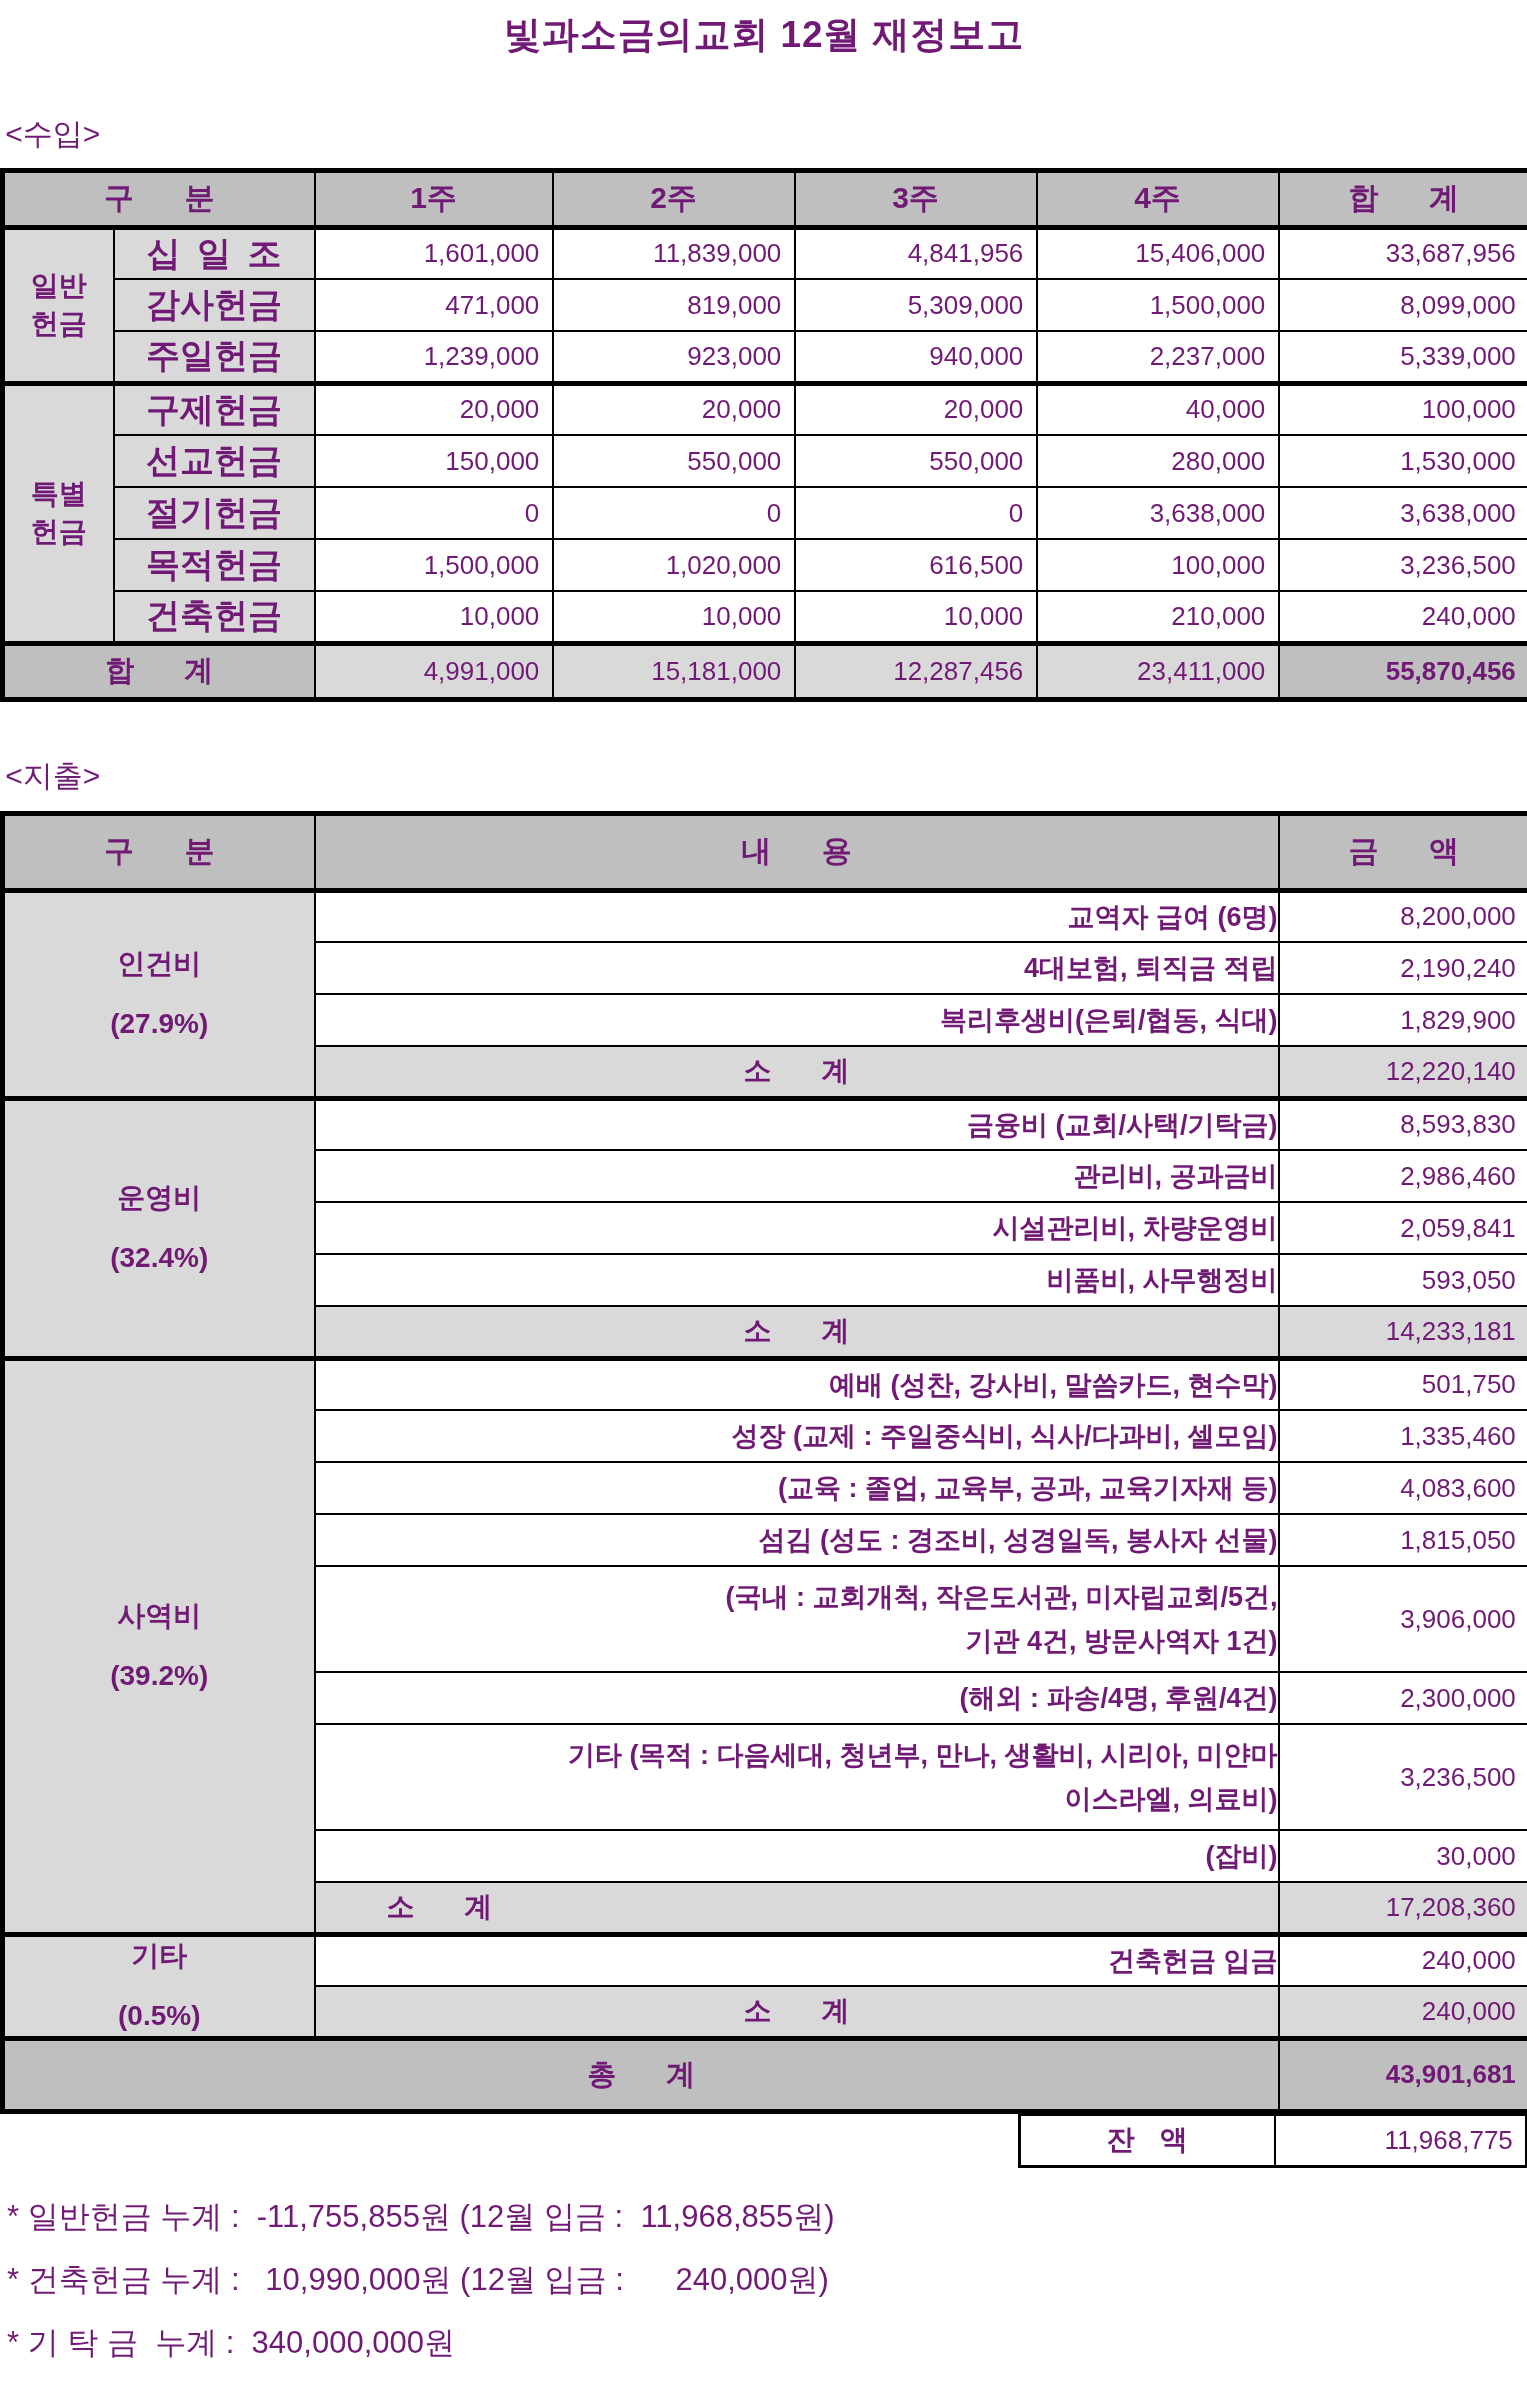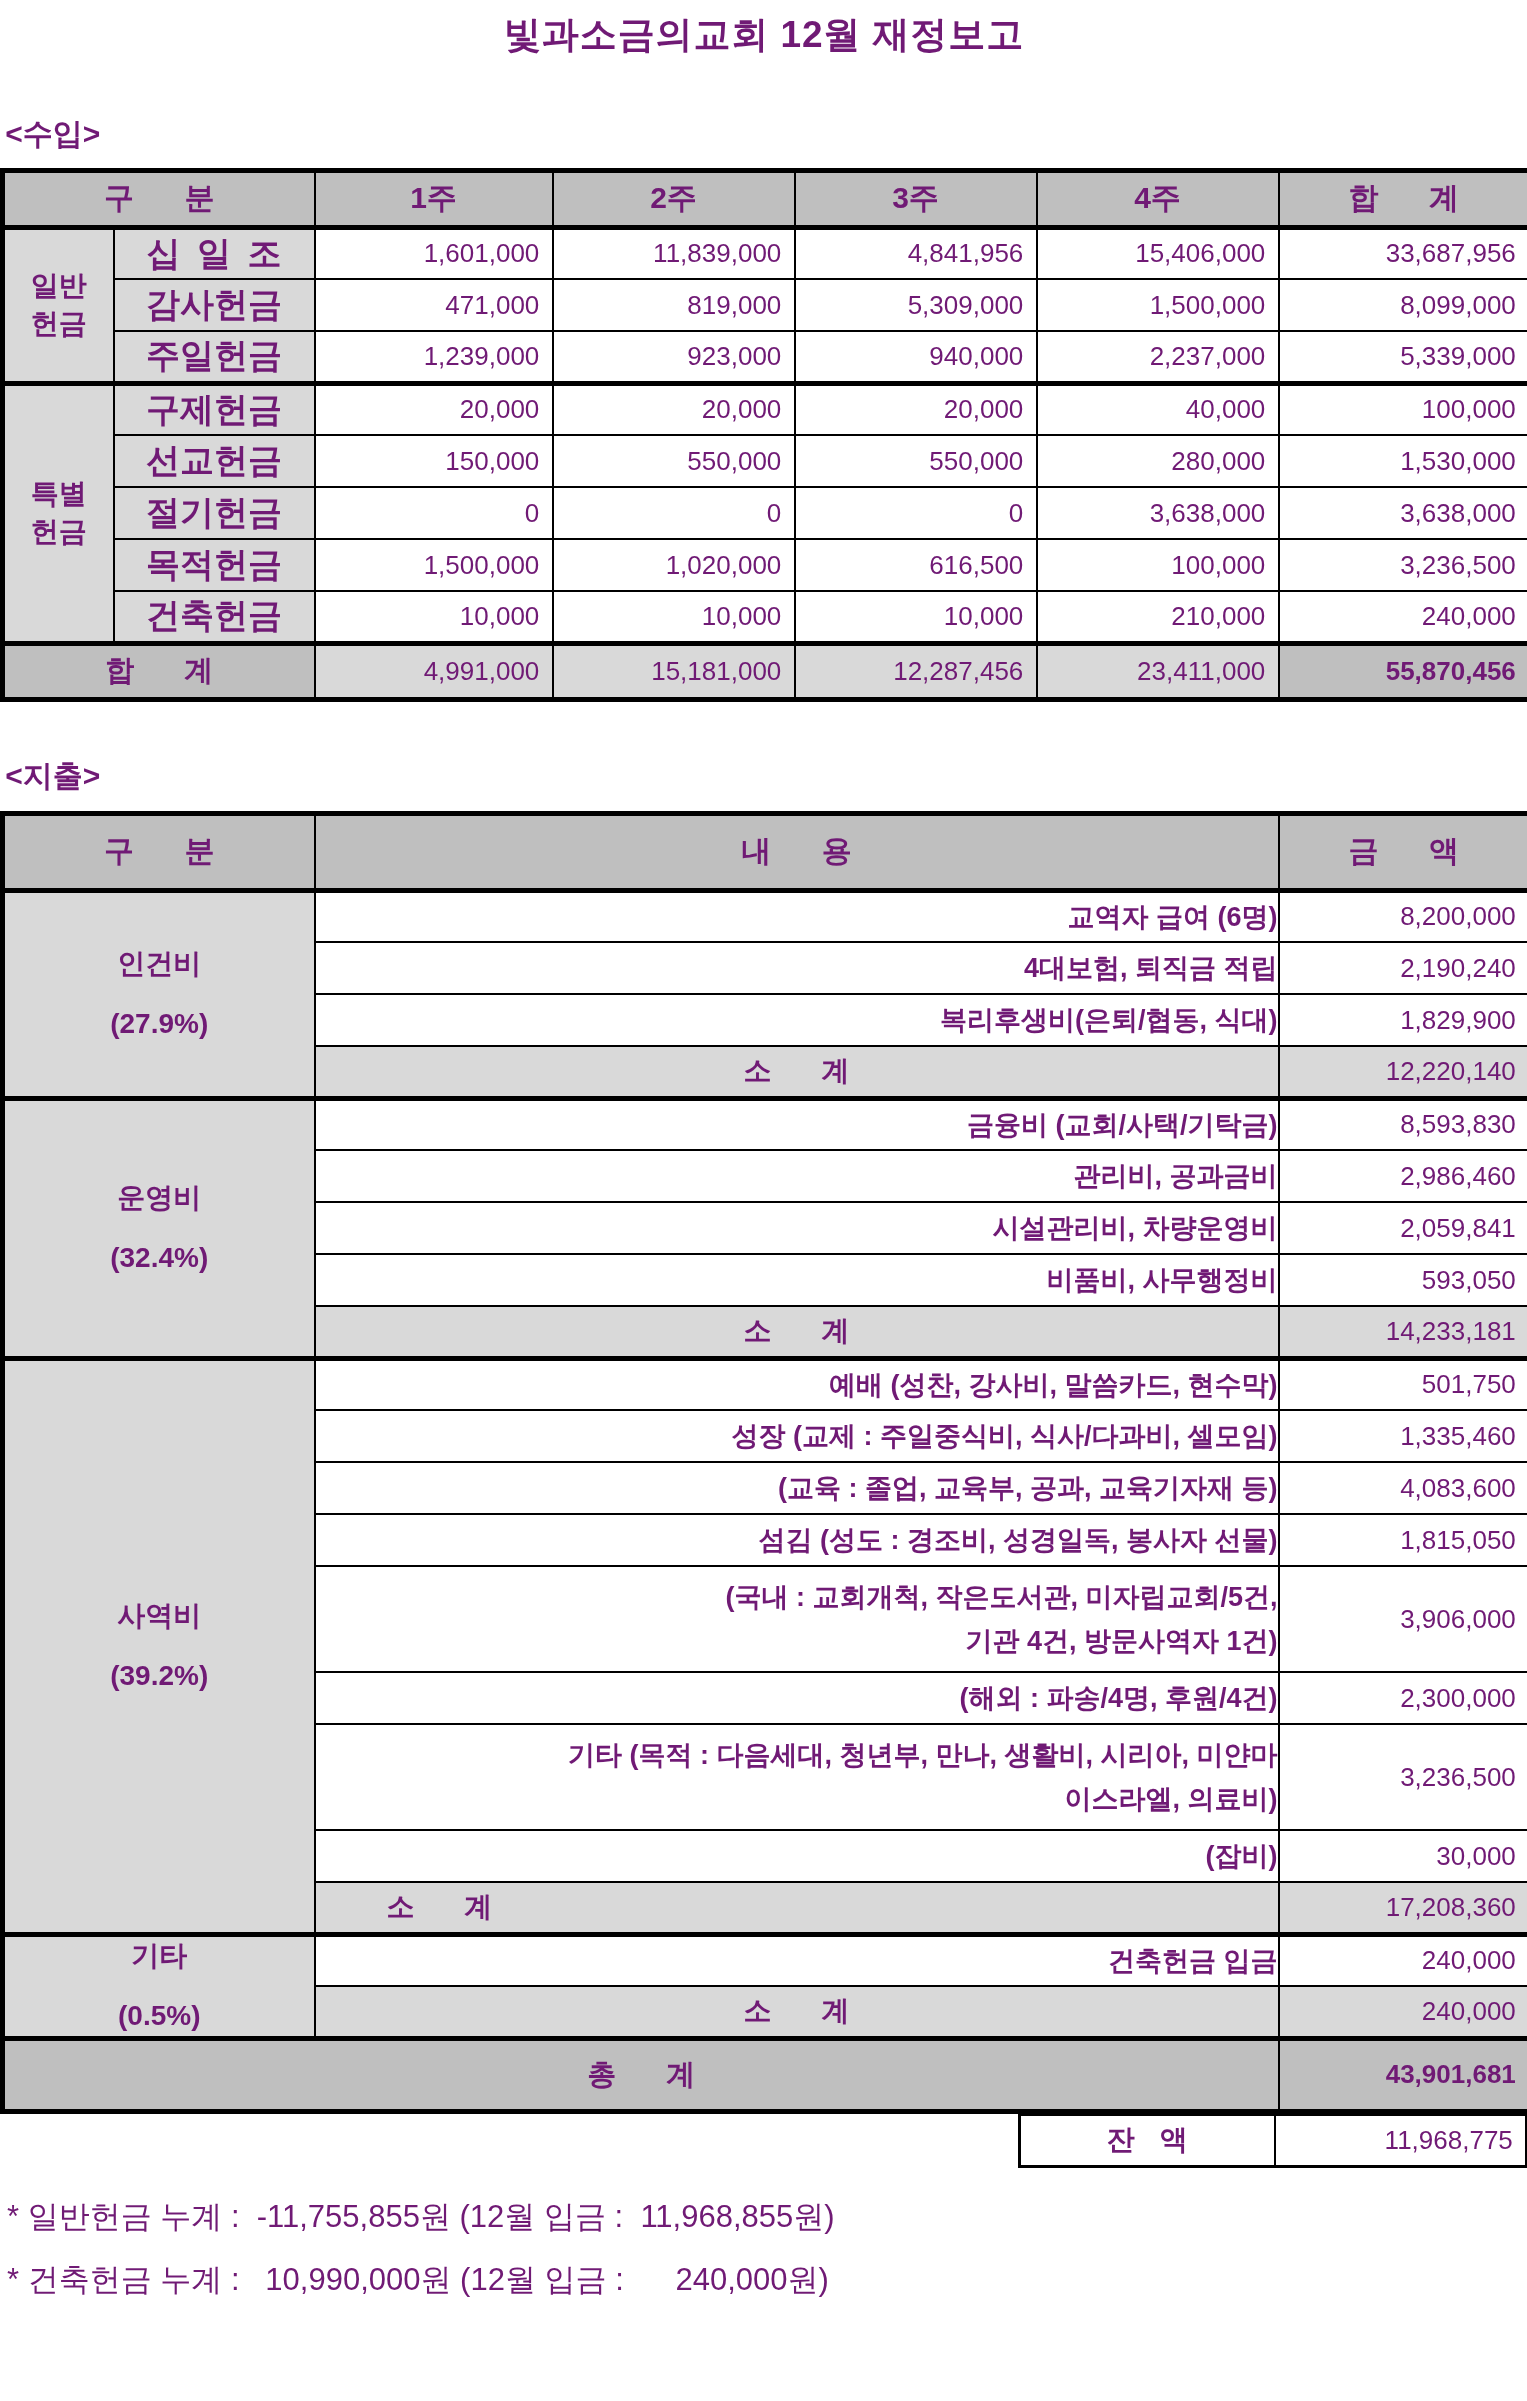--- a/index.html
+++ b/index.html
@@ -1,19 +1,19 @@
 <!DOCTYPE html>
 <html style="font-size:14px"><head>
 <meta charset="utf-8">
 <style>
   html,body{margin:0;padding:0;background:#fff;}
   .page{position:relative;width:1528px;height:2401px;background:#ffffff;
         font-family:"Liberation Sans",sans-serif;color:#701a75;overflow:hidden;}
   .title{padding-top:10.4px;text-align:center;font-size:37px;font-weight:700;letter-spacing:0.9px;}
-  .sec-label{font-size:30px;font-weight:700;margin:54px 0 0 5.2px;}
+  .sec-label{font-size:30px;font-weight:400;margin:54px 0 0 5.2px;}
   table{border-collapse:collapse;table-layout:fixed;width:1528px;border:5.2px solid #000;}
   td{border:2.6px solid #000;overflow:hidden;padding:0;vertical-align:middle;}
   .income{margin-top:12.2px;}
   .expense{margin-top:14px;}
   
   tr.h-hdr{height:57px;} tr.h-hdr2{height:77px;}
   tr.h-row{height:52px;} tr.h-dbl{height:106px;}
   tr.h-tot{height:56px;} tr.h-grand{height:73px;} tr.h-bal{height:52px;}
   
   .hdr{background:#bfbfbf;font-weight:700;font-size:30px;text-align:center;}
@@ -318,16 +318,17 @@
         <tr class="h-bal">
       <td class="blabel ws20">잔 액</td>
       <td class="num">11,968,775</td>
     </tr>
   </tbody>
     </table>
 
   <div class="footnotes">
     <div>* 일반헌금 누계 :  -11,755,855원 (12월 입금 :  11,968,855원)</div>
     <div>* 건축헌금 누계 :   10,990,000원 (12월 입금 :      240,000원)</div>
+    <div>* 기 탁 금  누계 :  340,000,000원</div>
   </div>
 
 </div>
 
 
 </body></html>

